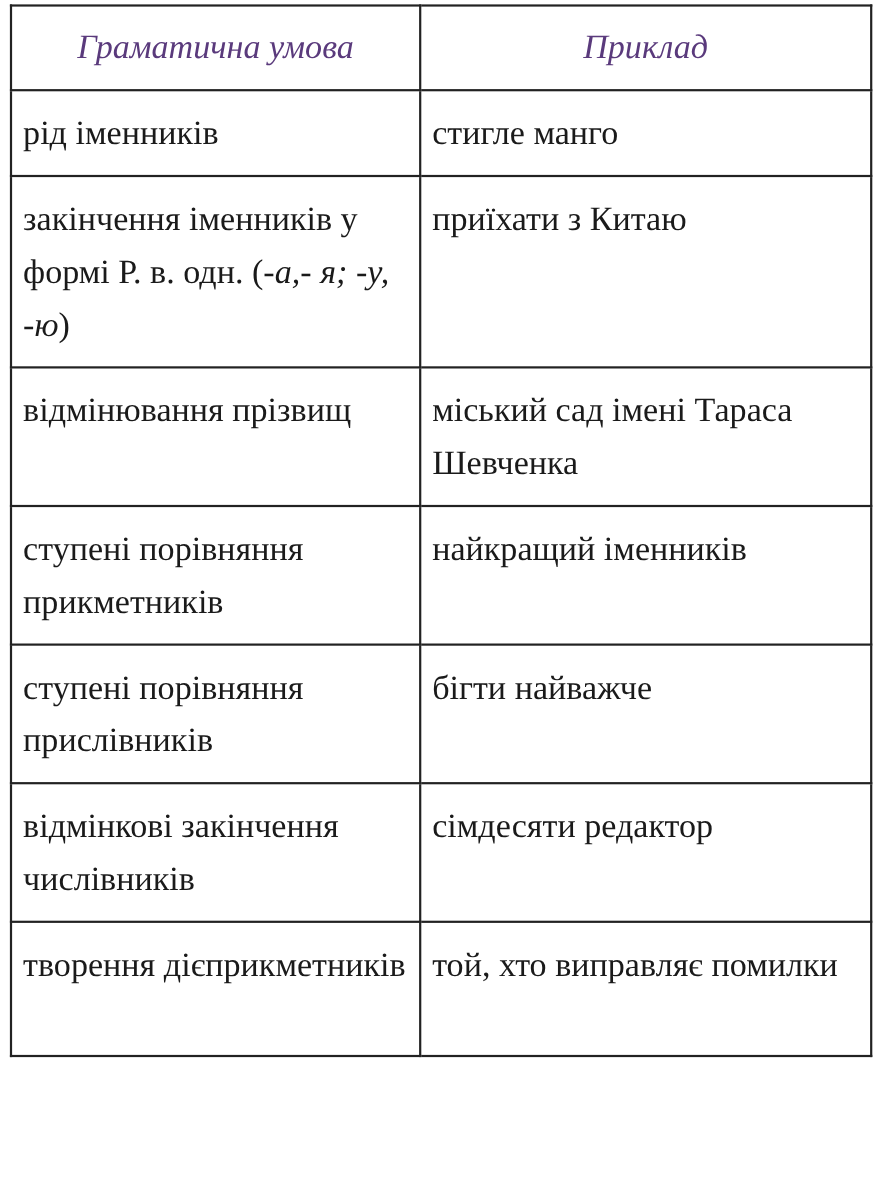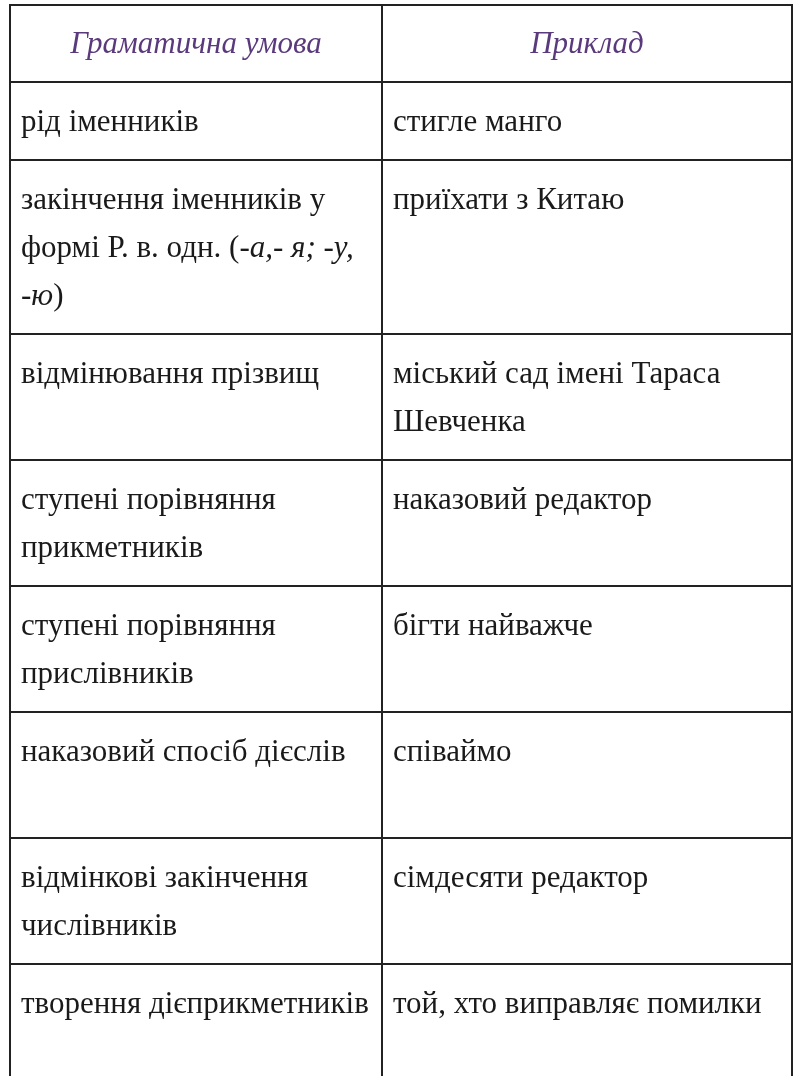--- a/index.html
+++ b/index.html
@@ -49,29 +49,25 @@
     <tr>
       <td style="height:144px"><span>закінчення іменників у формі Р. в. одн. (</span><span class="it">-а,- я; -у, -ю</span><span>)</span></td>
       <td>приїхати з Китаю</td>
     </tr>
     <tr>
       <td style="height:96px">відмінювання прізвищ</td>
       <td>міський сад імені Тараса Шевченка</td>
     </tr>
     <tr>
       <td style="height:96px">ступені порівняння прикметників</td>
-      <td>наказовий редактор</td>
+      <td>найкращий іменників</td>
     </tr>
     <tr>
       <td style="height:95px">ступені порівняння прислівників</td>
       <td>бігти найважче</td>
-    </tr>
-    <tr>
-      <td style="height:96px">наказовий спосіб дієслів</td>
-      <td>співаймо</td>
     </tr>
     <tr>
       <td style="height:94px">відмінкові закінчення числівників</td>
       <td>сімдесяти редактор</td>
     </tr>
     <tr>
       <td style="height:92px">творення дієприкметників</td>
       <td>той, хто виправляє помилки</td>
     </tr>
   </tbody>

